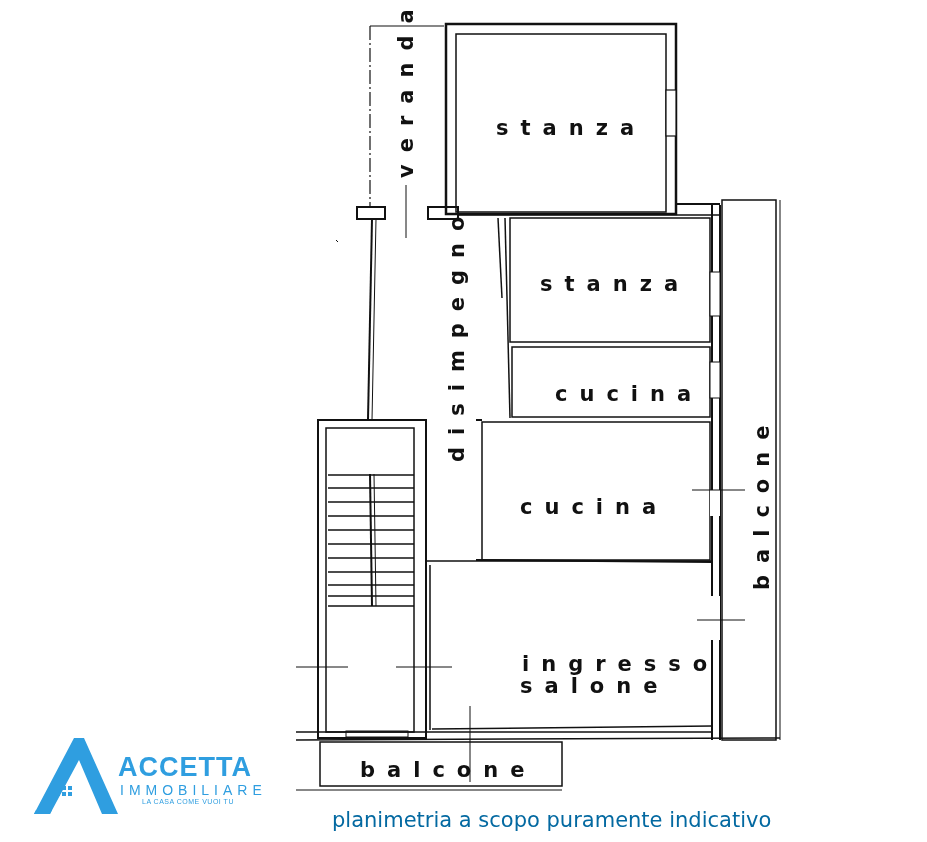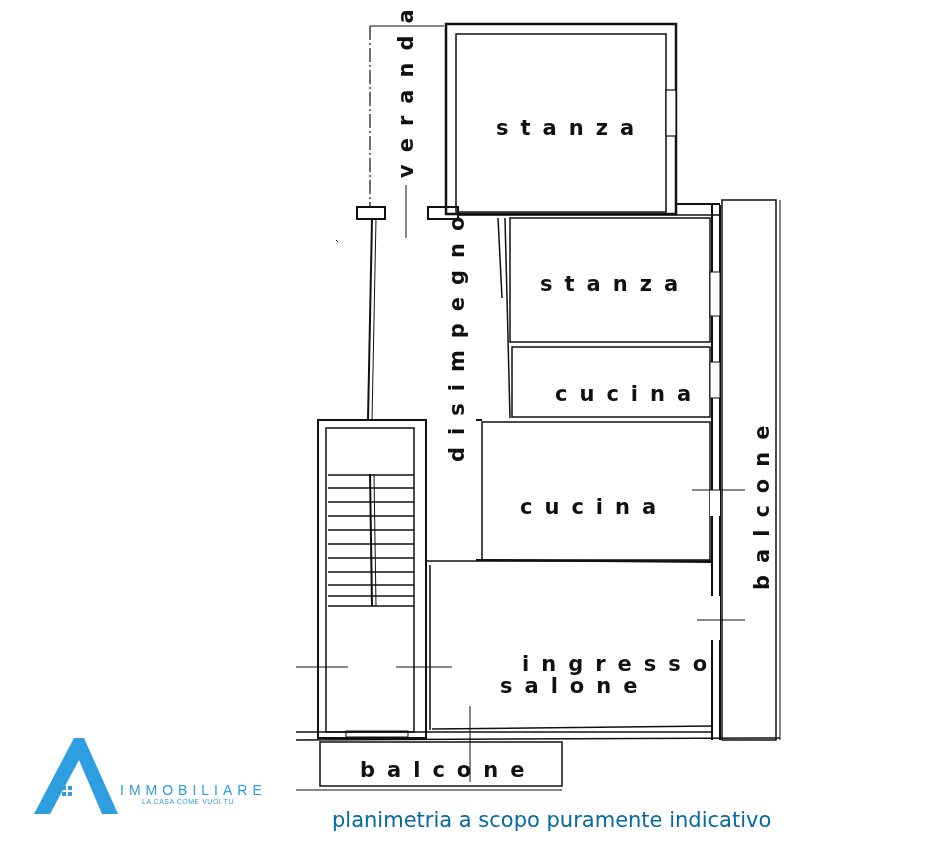--- a/index.html
+++ b/index.html
@@ -121,34 +121,35 @@
   </g>
 </svg>
 
 <div class="room-label vertical" style="left:396px; top:178px;">veranda</div>
 <div class="room-label" style="left:496px; top:118px;">stanza</div>
 <div class="room-label vertical" style="left:447px; top:462px;">disimpegno</div>
 <div class="room-label" style="left:540px; top:274px;">stanza</div>
 <div class="room-label" style="left:555px; top:384px;">cucina</div>
 <div class="room-label" style="left:520px; top:497px;">cucina</div>
 <div class="room-label" style="left:522px; top:654px;">ingresso</div>
-<div class="room-label" style="left:500px; top:676px;">salone</div>
+<div class="room-label" style="left:520px; top:676px;">salone</div>
 <div class="room-label vertical" style="left:752px; top:590px;">balcone</div>
 <div class="room-label" style="left:360px; top:760px;">balcone</div>
 
 <div class="logo">
   <svg width="90" height="80" viewBox="0 0 90 80" style="position:absolute;left:0;top:0;">
     <polygon points="44,0 54,0 88,76 72,76 49,22 20,76 4,76" fill="#2f9ee0"></polygon>
     <polygon points="4,76 20,76 22,72 6,72" fill="#2f9ee0"></polygon>
     <g fill="#2f9ee0">
       <rect x="26" y="48" width="4" height="4"></rect>
         <rect x="32" y="48" width="4" height="4"></rect>
         <rect x="38" y="48" width="4" height="4"></rect>
       <rect x="26" y="54" width="4" height="4"></rect>
         <rect x="32" y="54" width="4" height="4"></rect>
         <rect x="38" y="54" width="4" height="4"></rect>
     </g>
   </svg>
+  <div class="logo-name">ACCETTA</div>
   <div class="logo-sub">IMMOBILIARE</div>
   <div class="logo-tag">LA CASA COME VUOI TU</div>
 </div>
 
 <div class="caption">planimetria a scopo puramente indicativo</div>
 
 </body></html>

